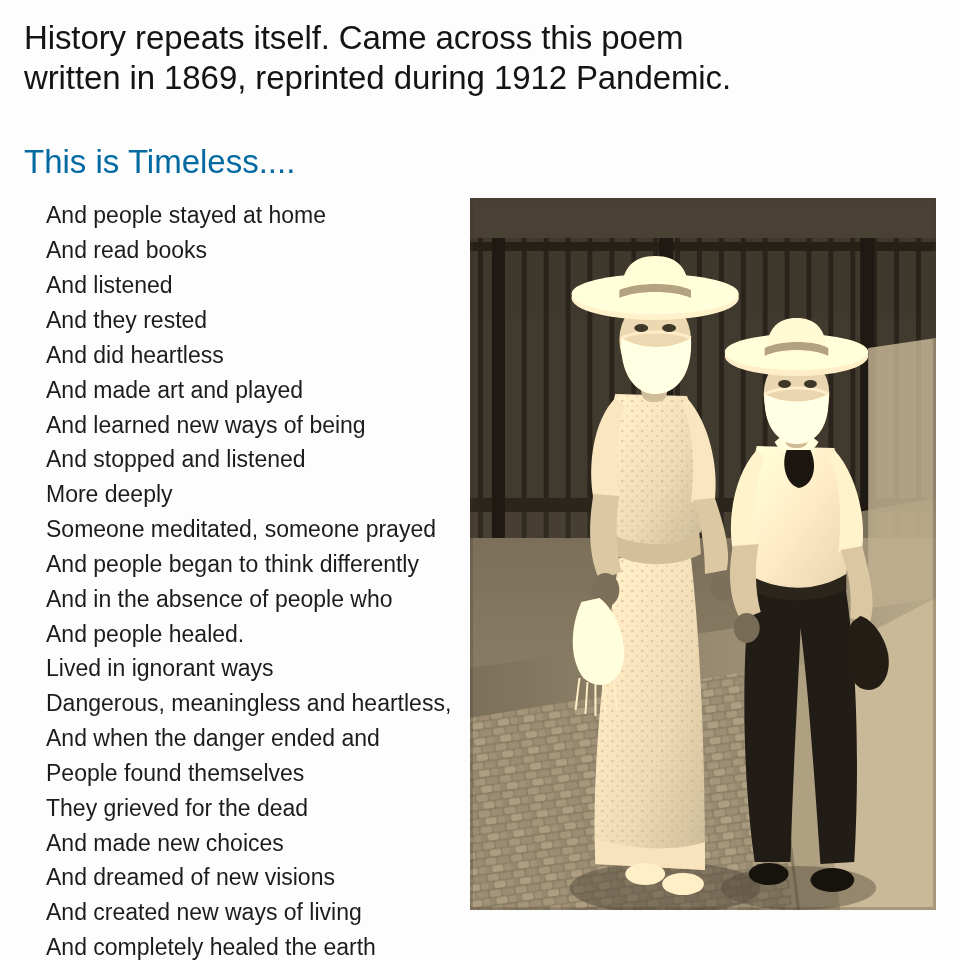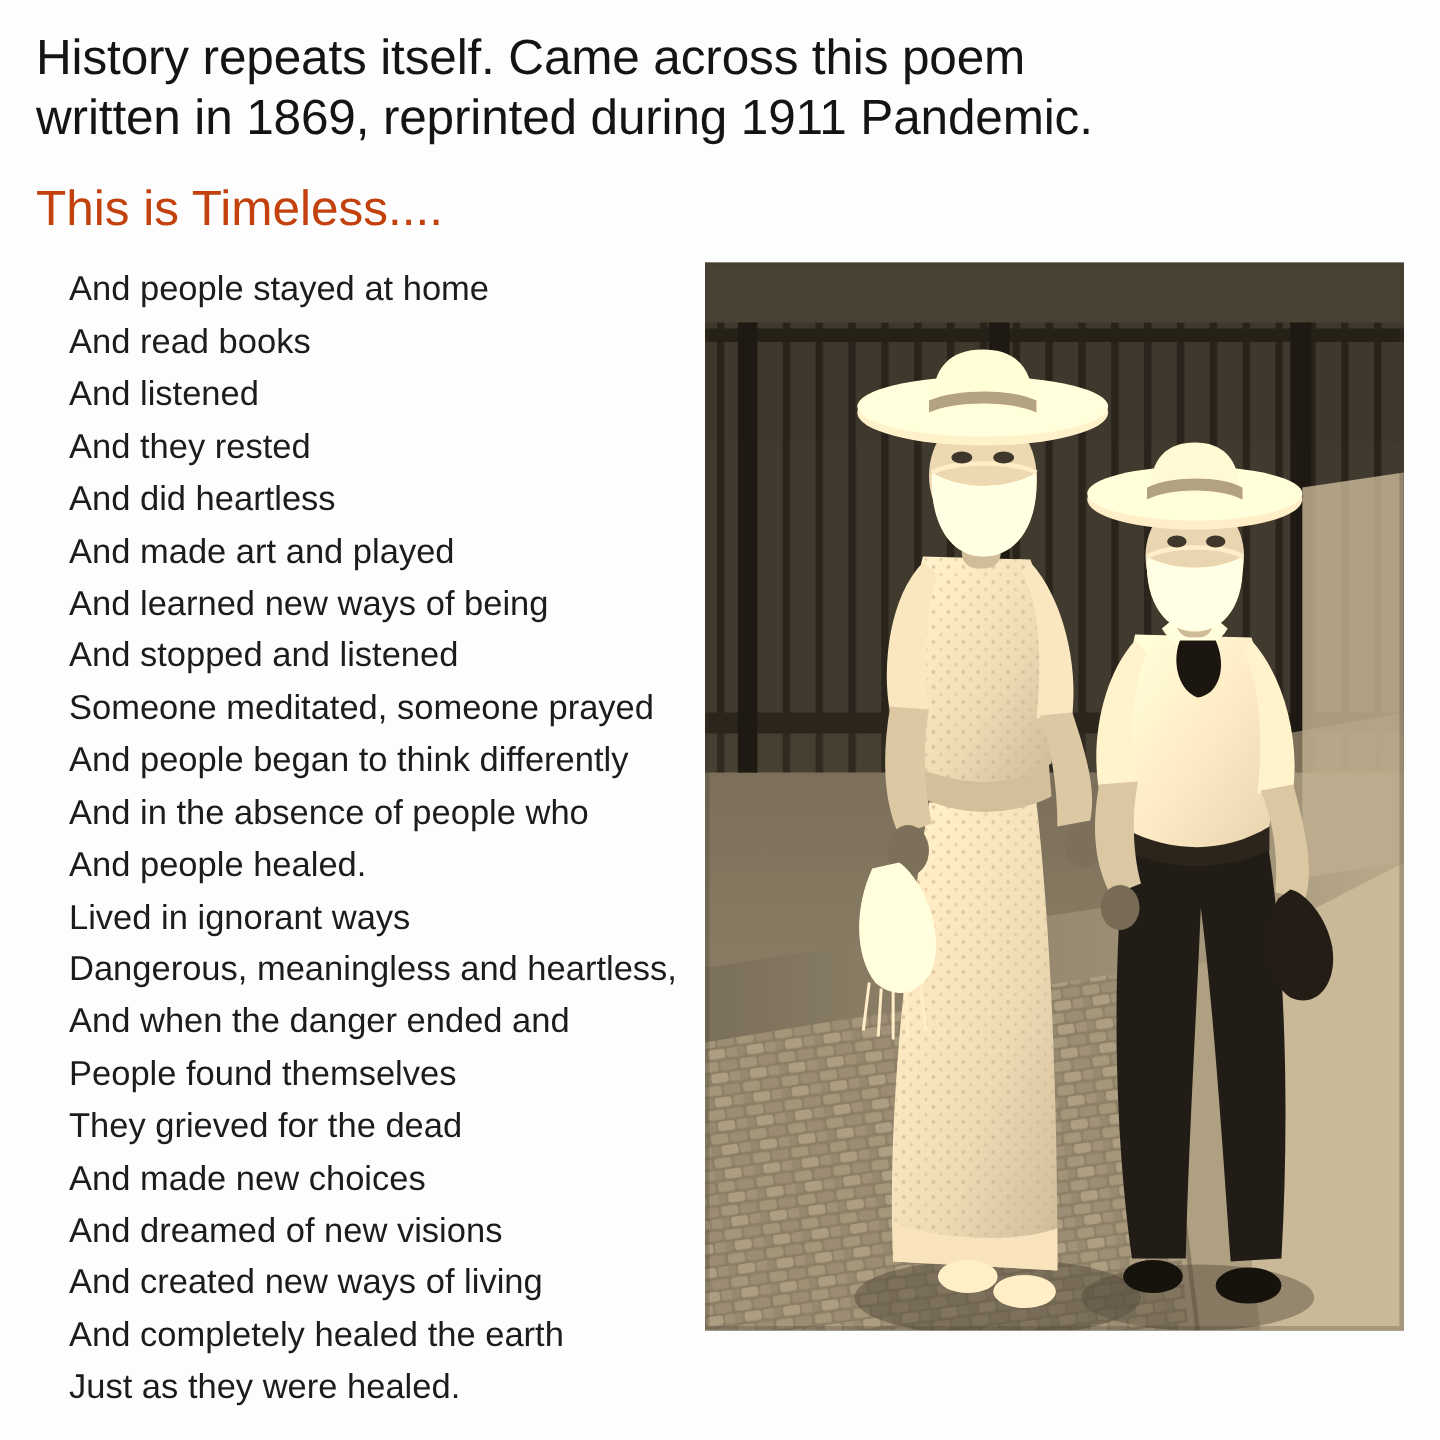--- a/index.html
+++ b/index.html
@@ -28,24 +28,24 @@
     font-weight: 400;
     letter-spacing: -0.1px;
     color: #141414;
     max-width: 920px;
   }
   .headline .line {
     display: block;
     white-space: nowrap;
   }
   .subhead {
-    margin-top: 21px;
+    margin-top: 44px;
     font-size: 33px;
     line-height: 1.15;
-    color: #c2410c;
+    color: #0369a1;
   }
   .content {
     display: flex;
     align-items: flex-start;
     margin-top: 18px;
   }
   .poem {
     width: 440px;
     padding-left: 22px;
     box-sizing: border-box;
@@ -71,36 +71,37 @@
     height: 100%;
   }
 </style>
 </head>
 <body>
 
 <div class="meme">
 
   <div class="headline">
     <span class="line">History repeats itself. Came across this poem</span>
-    <span class="line">written in 1869, reprinted during 1911 Pandemic.</span>
+    <span class="line">written in 1869, reprinted during 1912 Pandemic.</span>
   </div>
 
   <div class="subhead">This is Timeless....</div>
 
   <div class="content">
 
     <div class="poem">
       <div class="pline">And people stayed at home</div>
       <div class="pline">And read books</div>
       <div class="pline">And listened</div>
       <div class="pline">And they rested</div>
       <div class="pline">And did heartless</div>
       <div class="pline">And made art and played</div>
       <div class="pline">And learned new ways of being</div>
       <div class="pline">And stopped and listened</div>
+      <div class="pline">More deeply</div>
       <div class="pline">Someone meditated, someone prayed</div>
       <div class="pline">And people began to think differently</div>
       <div class="pline">And in the absence of people who</div>
       <div class="pline">And people healed.</div>
       <div class="pline">Lived in ignorant ways</div>
       <div class="pline">Dangerous, meaningless and heartless,</div>
       <div class="pline">And when the danger ended and</div>
       <div class="pline">People found themselves</div>
       <div class="pline">They grieved for the dead</div>
       <div class="pline">And made new choices</div>

